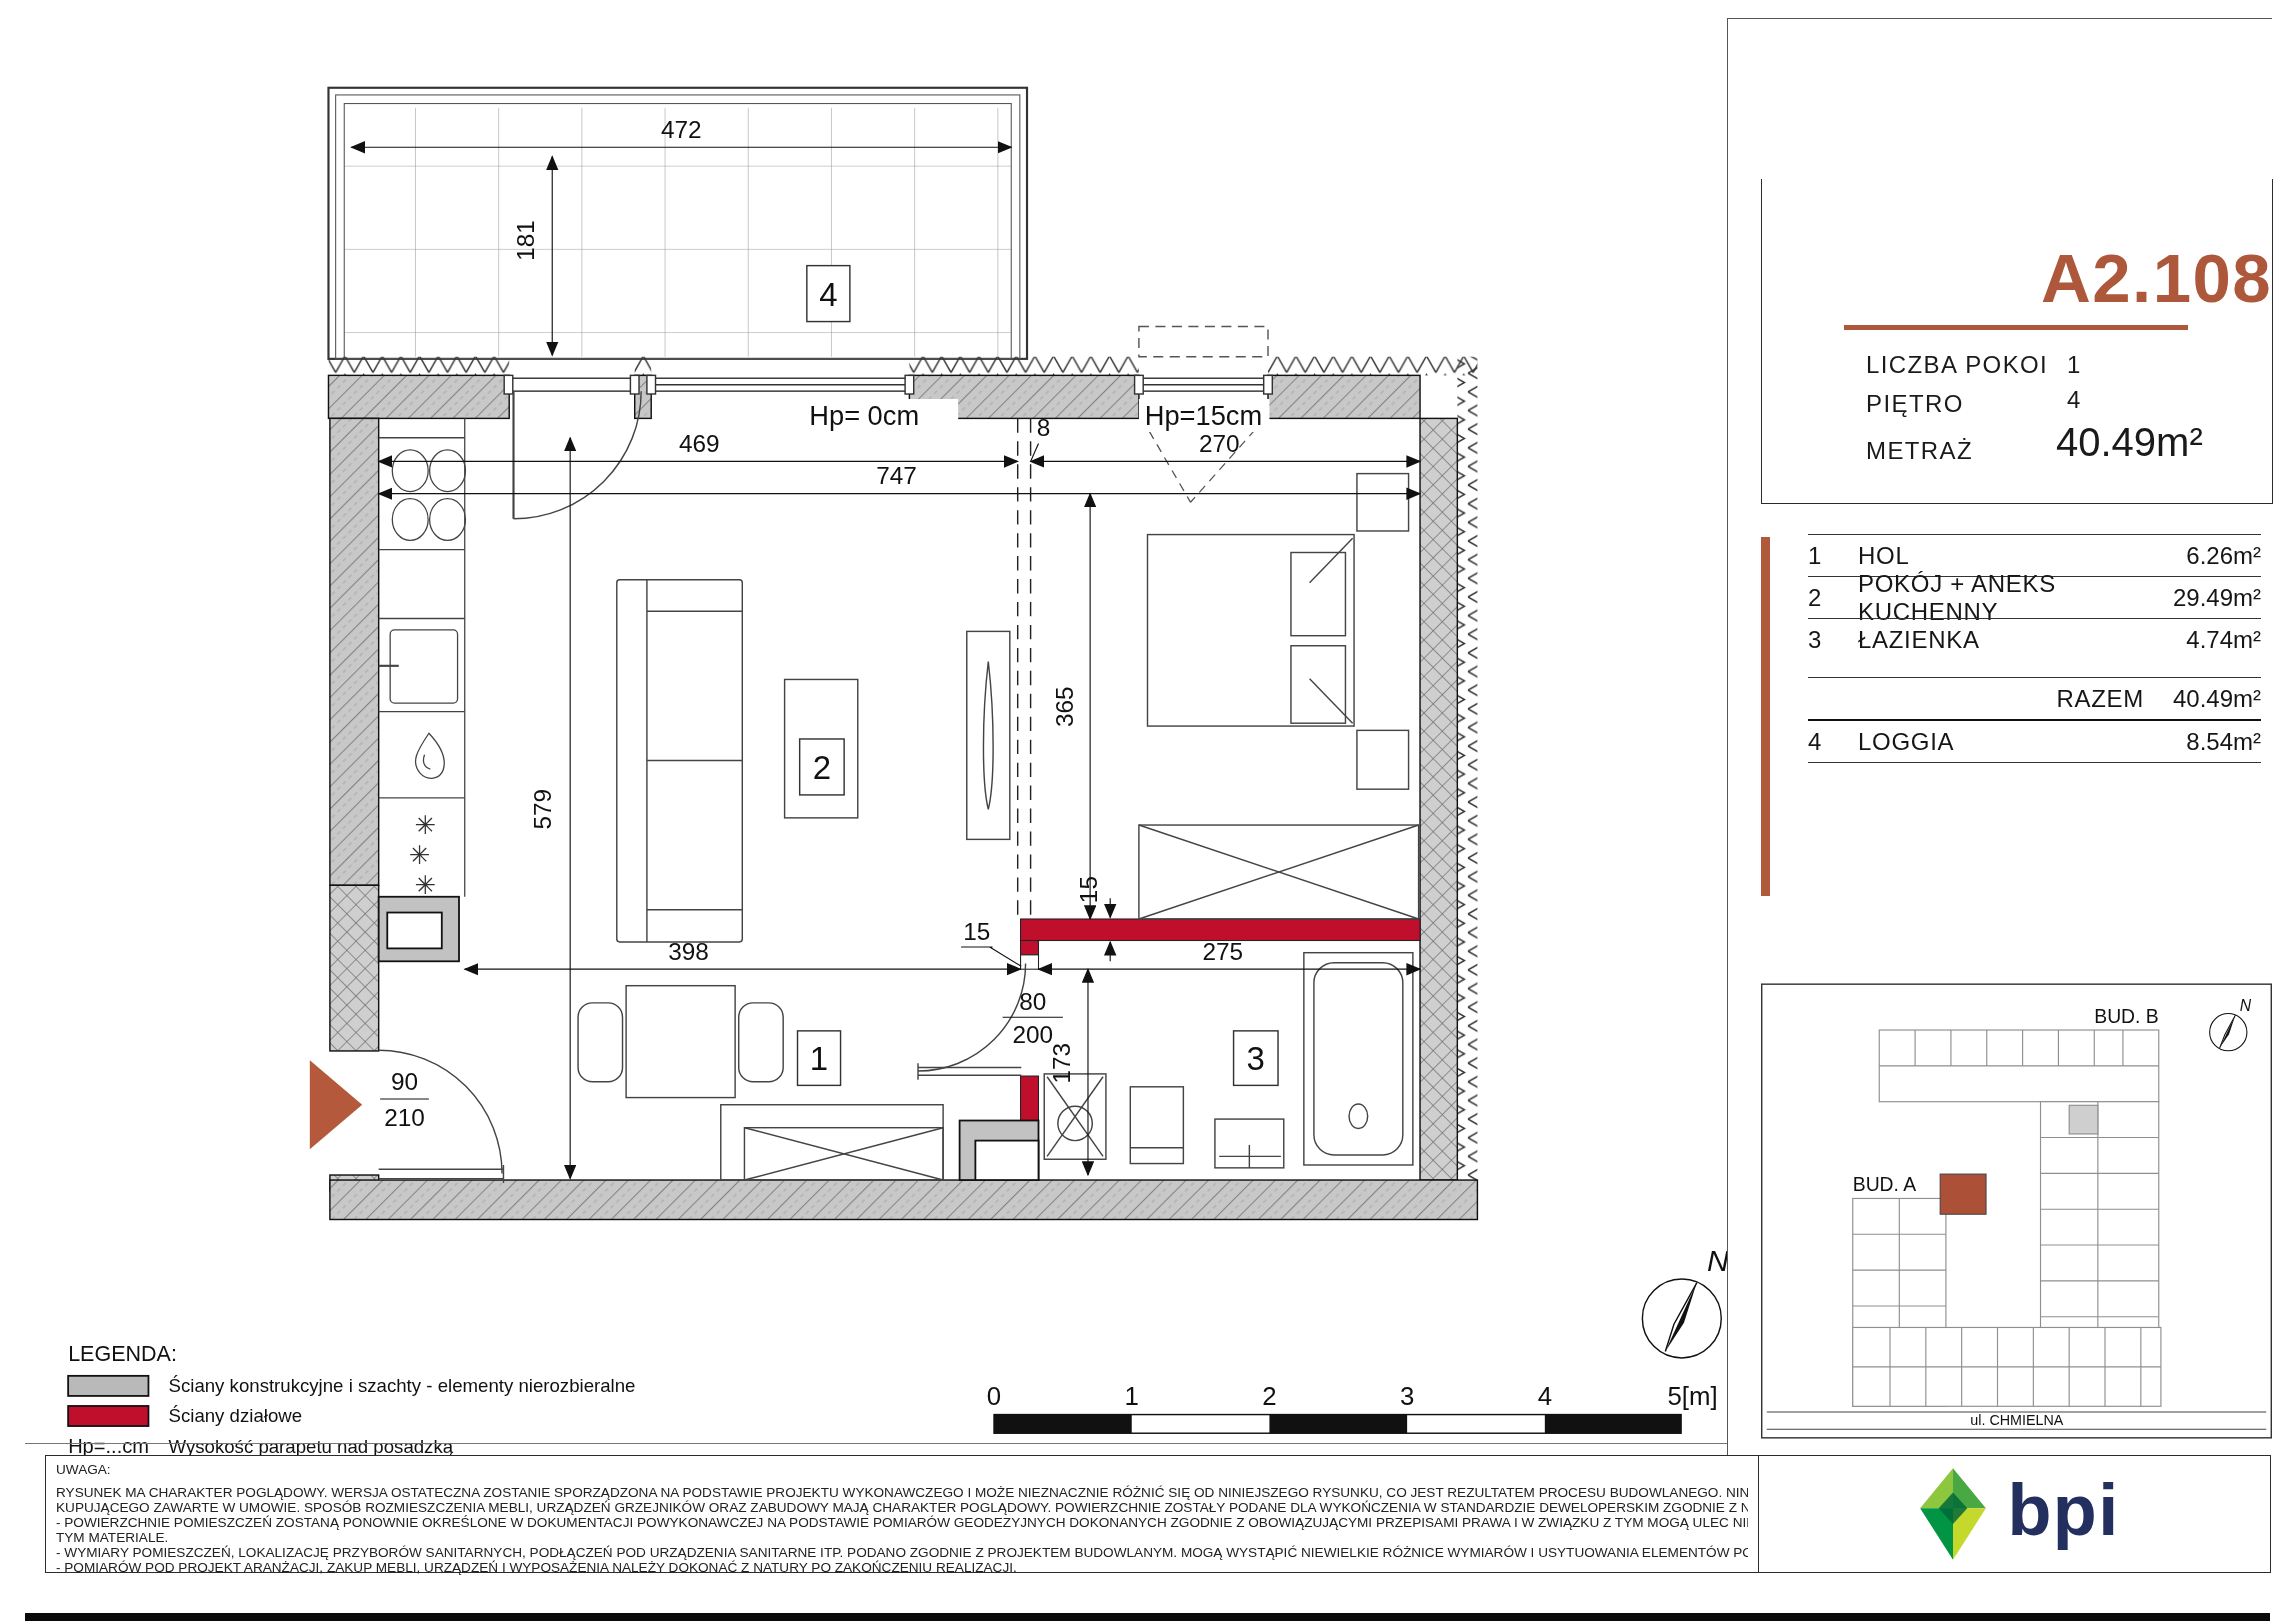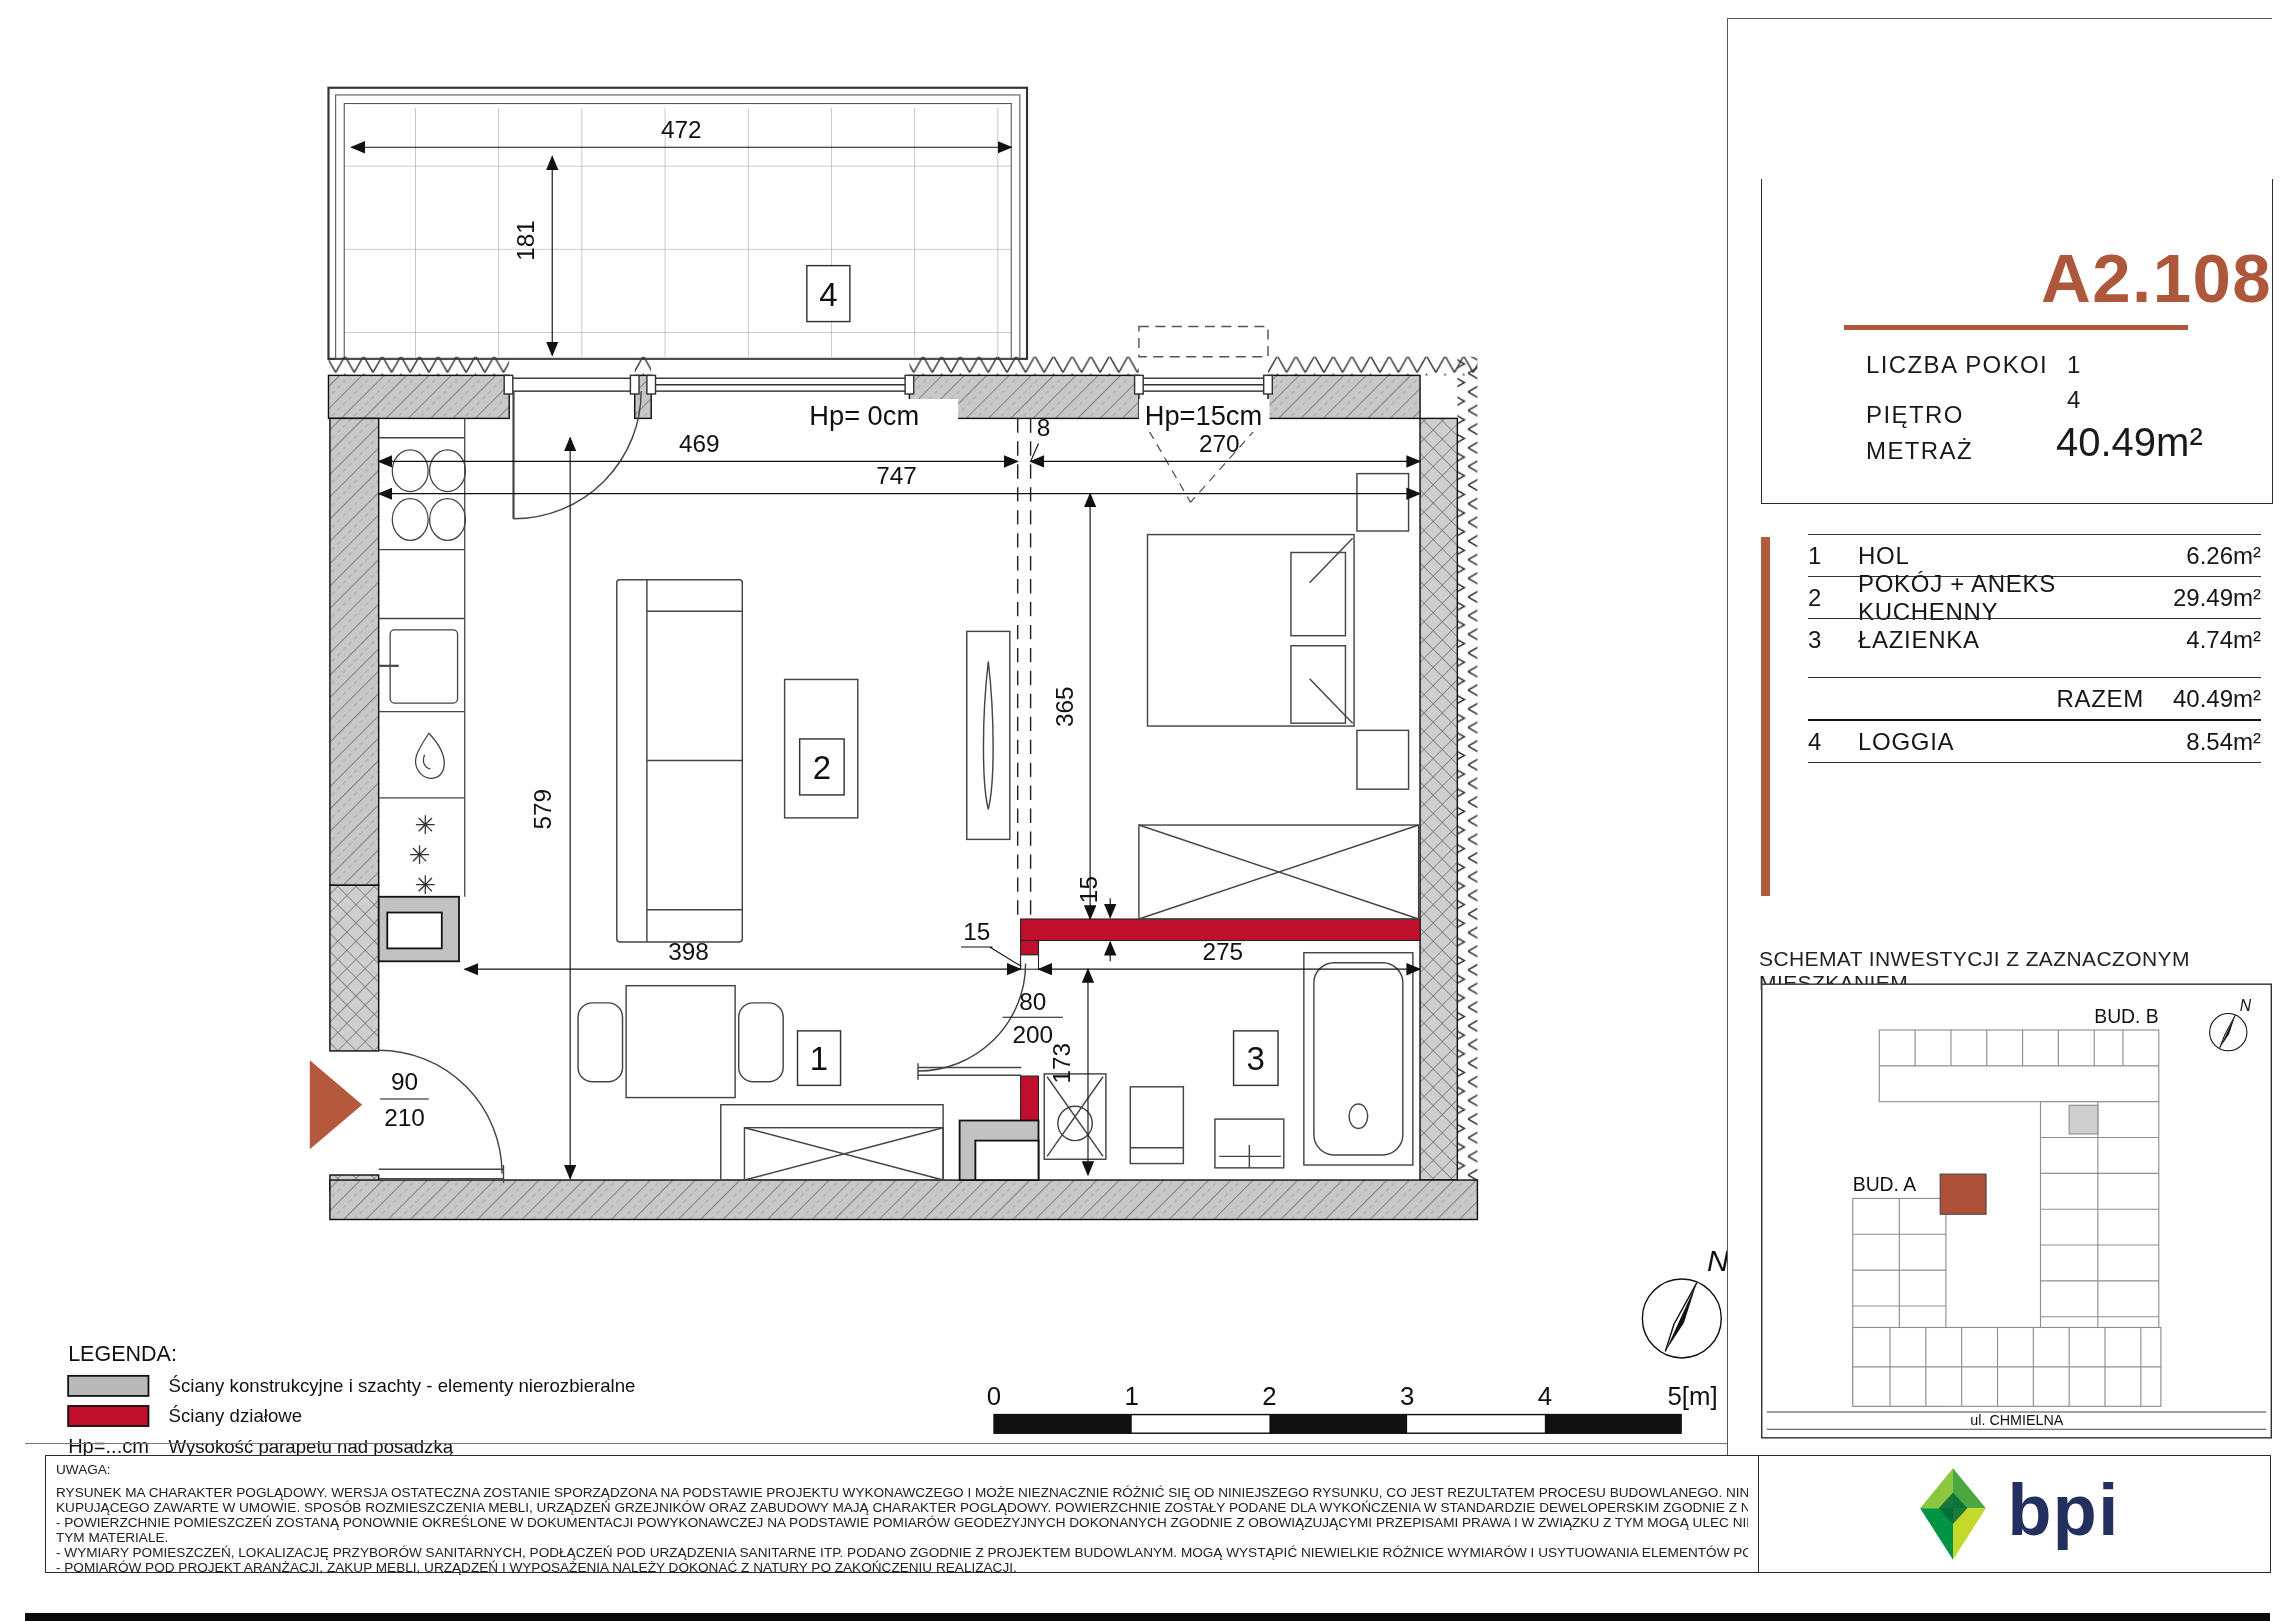--- a/index.html
+++ b/index.html
@@ -346,21 +346,21 @@
 <div id="top-frame" class="abs"></div>
 <div id="vdivider" class="abs"></div>
 <div id="hdivider" class="abs"></div>
 
 
 <div id="details-box" class="abs box">
   <div id="unit-id">A2.108</div>
   <div id="unit-underline"></div>
   <div class="detrow" style="top:172px">LICZBA POKOI</div>
   <div class="detval" style="top:172px">1</div>
-  <div class="detrow" style="top:222px">PIĘTRO</div>
+  <div class="detrow" style="top:211px">PIĘTRO</div>
   <div class="detval" style="top:207px">4</div>
   <div class="detrow" style="top:258px">METRAŻ</div>
   <div class="detval" id="metraz-value" style="top:241px">40.49m²</div>
 </div>
 
 <div id="copper-bar" class="abs"></div>
 
 <div id="room-table" class="abs">
   <div class="trow">
     <span class="tno">1</span>
@@ -382,21 +382,20 @@
     <span class="tname" style="text-align:right;padding-right:29px">RAZEM</span>
     <span class="tarea">40.49m²</span>
   </div>
   <div class="trow trow-loggia">
     <span class="tno">4</span>
     <span class="tname">LOGGIA</span>
     <span class="tarea">8.54m²</span>
   </div>
 </div>
 
-<div id="schemat-title" class="abs">SCHEMAT INWESTYCJI Z ZAZNACZONYM MIESZKANIEM</div>
 <svg id="schemat-box" class="abs" width="511" height="456" viewBox="0 0 713 635">
   <rect x="1" y="1" width="711" height="633" fill="#fff" stroke="#333" stroke-width="2"></rect>
   <g stroke="#8f8f8f" stroke-width="1.6" fill="#fff">
     <rect x="165" y="65" width="390" height="100"></rect>
     <rect x="390" y="165" width="165" height="380"></rect>
     <path d="M165,115 H555 M215,65 V115 M265,65 V115 M315,65 V115 M365,65 V115 M415,65 V115 M465,65 V115 M505,65 V115 M470,165 V545 M390,215 H555 M390,265 H555 M390,315 H555 M390,365 H555 M390,415 H555 M390,465 H555 M390,515 H555" fill="none"></path>
     <rect x="430" y="170" width="40" height="40" fill="#cfcfcf"></rect>
   </g>
   <g stroke="#8f8f8f" stroke-width="1.6" fill="#fff">
     <rect x="128" y="300" width="130" height="290"></rect>

